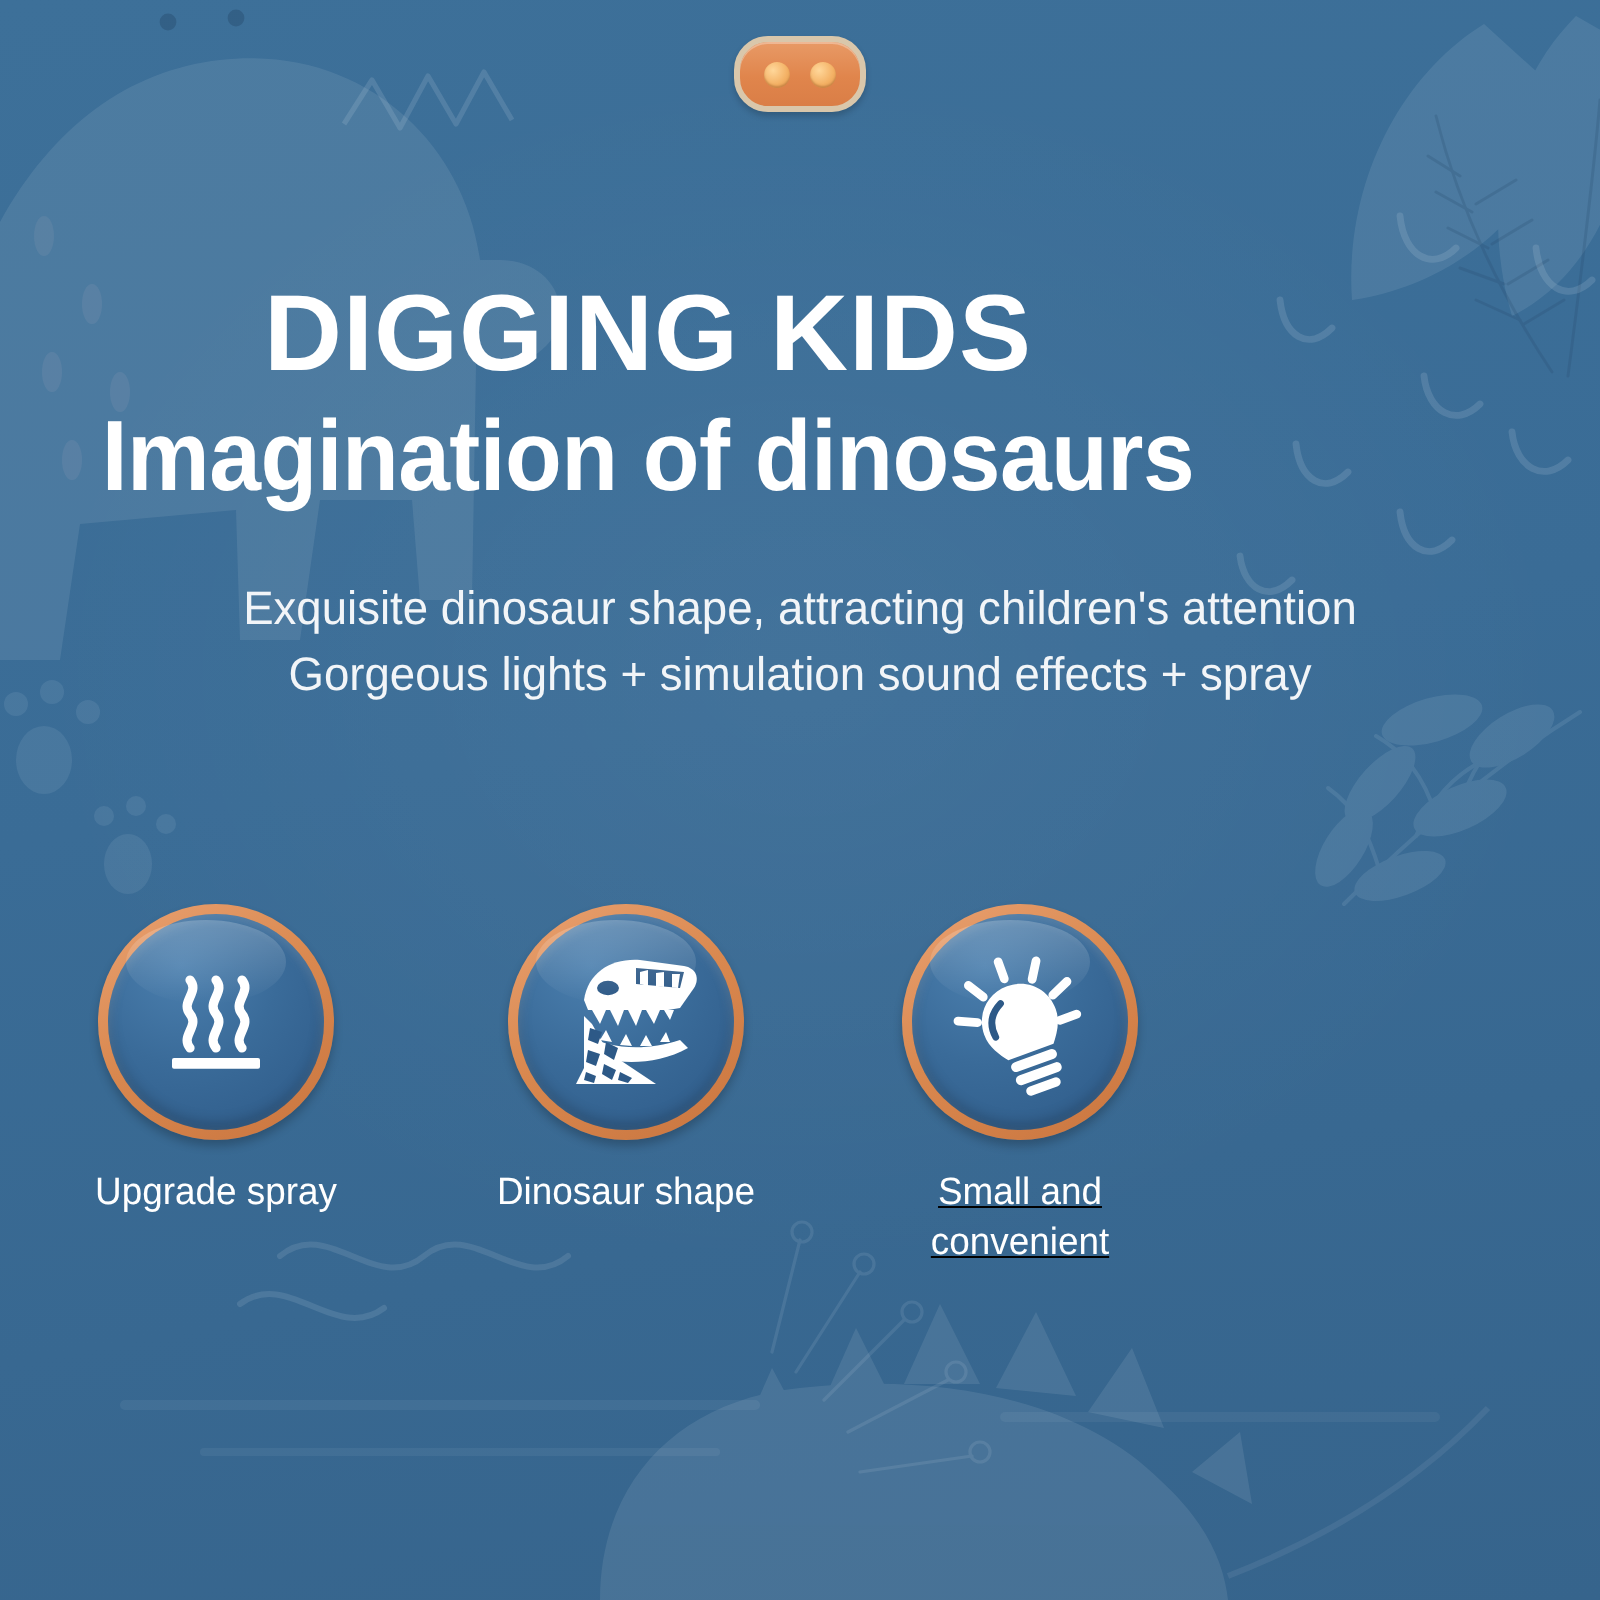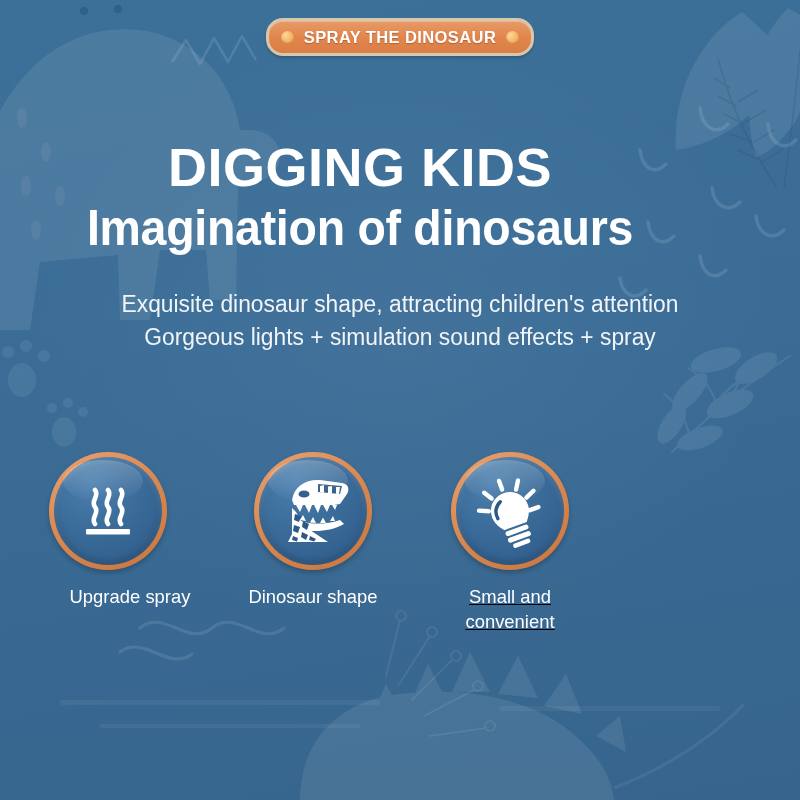--- a/index.html
+++ b/index.html
@@ -78,21 +78,20 @@
     text-shadow: 0 1px 1px rgba(140,70,30,0.55);
   }
 
   
   .headings {
     position: absolute;
     top: 136px;
     left: 0;
     width: 648px;
     text-align: center;
-    padding-left: 36px;
   }
   .title-main {
     color: #ffffff;
     font-size: 54px;
     font-weight: bold;
     line-height: 62px;
     letter-spacing: 0.5px;
   }
   .title-sub {
     color: #ffffff;
@@ -299,38 +298,37 @@
           <rect x="500" y="706" width="220" height="5" rx="2.5"></rect>
         </g>
 
       </g>
     </svg>
   </div>
 
   <div class="pill-wrap">
     <div class="pill">
       <span class="pill-dot"></span>
-      <span class="pill-label">SPRAY THE DINOSAUR</span>
       <span class="pill-dot"></span>
     </div>
   </div>
 
   <div class="headings">
     <div class="title-main">DIGGING KIDS</div>
     <div class="title-sub">Imagination of dinosaurs</div>
   </div>
 
   <div class="subtitle">
     <div>Exquisite dinosaur shape, attracting children's attention</div>
     <div>Gorgeous lights + simulation sound effects + spray</div>
   </div>
 
   <div class="features">
 
-    <div class="feature" id="feat0" style="left: 108px; text-align: right;">
+    <div class="feature" id="feat0" style="left: 108px;">
       <div class="circle">
         <div class="circle-inner">
           <svg class="icon-svg" width="70" height="70" viewBox="0 0 70 70">
             <g fill="none" stroke="#ffffff" stroke-width="4.6" stroke-linecap="round" stroke-linejoin="round">
               <path d="M22 14 C 27 20, 17 25, 22 31 C 27 37, 17 42, 22 48"></path>
               <path d="M35 14 C 40 20, 30 25, 35 31 C 40 37, 30 42, 35 48"></path>
               <path d="M48 14 C 53 20, 43 25, 48 31 C 53 37, 43 42, 48 48"></path>
             </g>
             <rect x="13" y="53" width="44" height="5.4" rx="1" fill="#ffffff"></rect>
           </svg>

